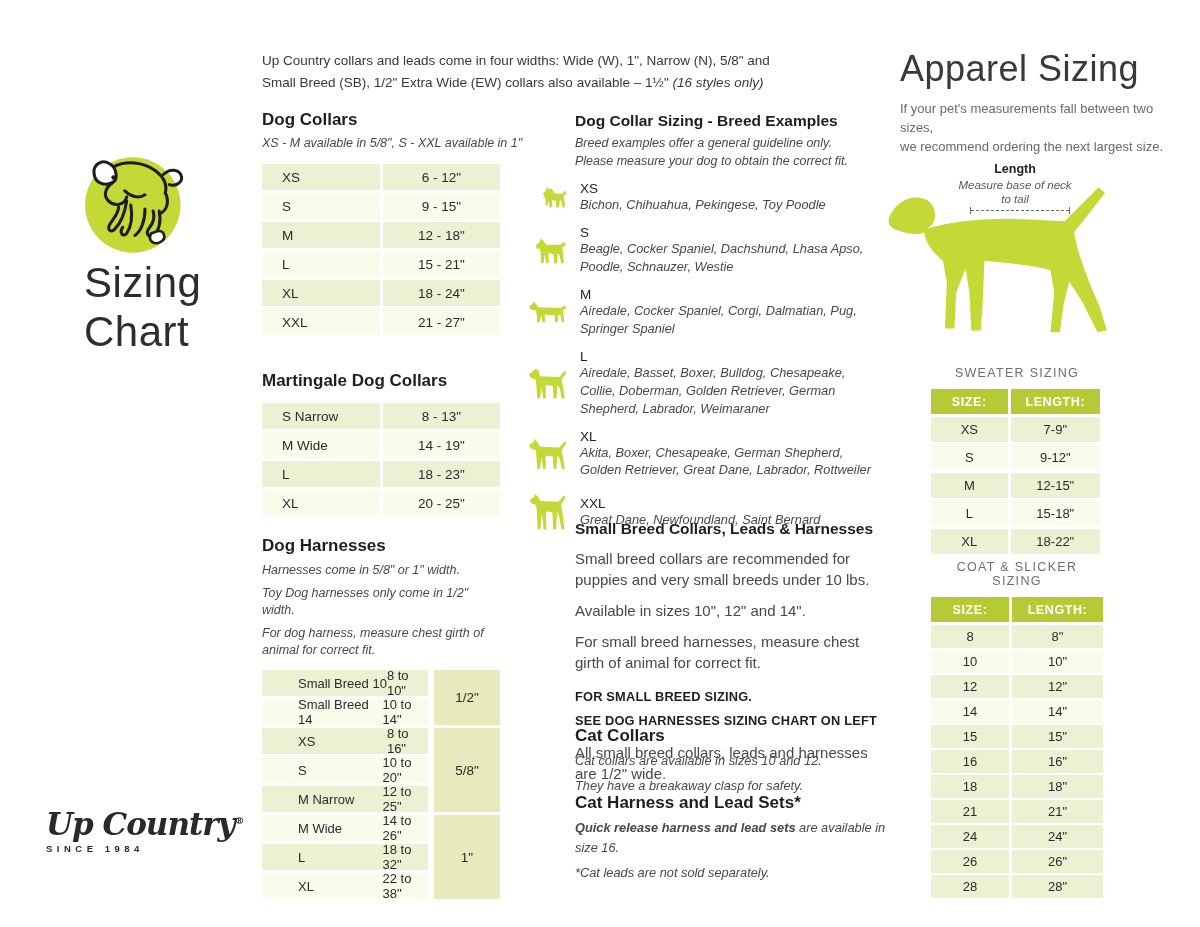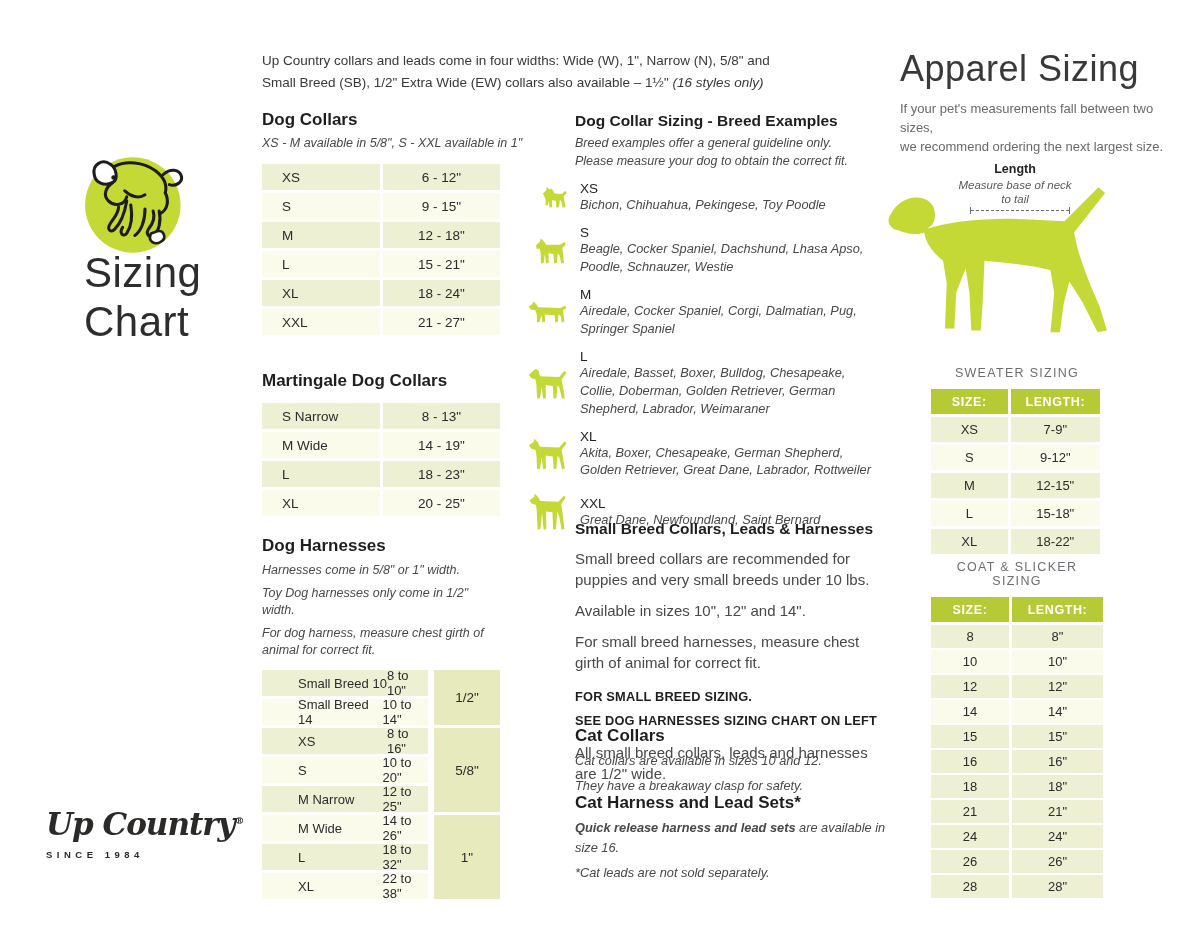--- a/index.html
+++ b/index.html
@@ -3,25 +3,25 @@
 <meta charset="utf-8">
 <style>
   * { margin:0; padding:0; box-sizing:border-box; }
   html,body { background:#ffffff; }
   .page {
     position:relative; width:1200px; height:927px; background:#fff;
     font-family:"Liberation Sans", sans-serif; color:#231f20; overflow:hidden;
   }
   
   .dog-logo { position:absolute; left:80px; top:150px; width:132px; height:114px; }
-  .sizing-title { position:absolute; left:84px; top:248px; font-size:42px; font-weight:300; color:#2d2d2f; line-height:1.17; letter-spacing:.5px; }
+  .sizing-title { position:absolute; left:84px; top:258px; font-size:42px; font-weight:300; color:#2d2d2f; line-height:1.17; letter-spacing:.5px; }
   .upcountry { position:absolute; left:46px; top:806px; width:196px; text-align:left; color:#2b2a28; }
   .uc-script { font-family:"DejaVu Serif", serif; font-style:italic; font-weight:bold; font-size:31px; letter-spacing:-1px; white-space:nowrap; }
   .uc-reg { font-size:10px; vertical-align:super; font-style:normal; }
-  .uc-since { font-size:9.5px; font-weight:bold; letter-spacing:4.5px; margin-top:7px; }
+  .uc-since { font-size:9.5px; font-weight:bold; letter-spacing:4.5px; margin-top:1px; }
   
   .intro { position:absolute; left:262px; top:50px; width:575px; font-size:13.5px; line-height:1.62; color:#38383a; }
   .intro .it { font-style:italic; }
   
   .sec-h { font-size:17px; font-weight:bold; color:#1e1e20; }
   .sec-h2 { font-size:15.5px; font-weight:bold; color:#1e1e20; }
   .sub-it { font-style:italic; font-size:12.5px; line-height:1.45; color:#48484a; margin-top:4px; }
   
   .tbl { margin-top:12px; width:238px; }
   .trow { display:flex; gap:3px; margin-bottom:3px; height:26px; }

